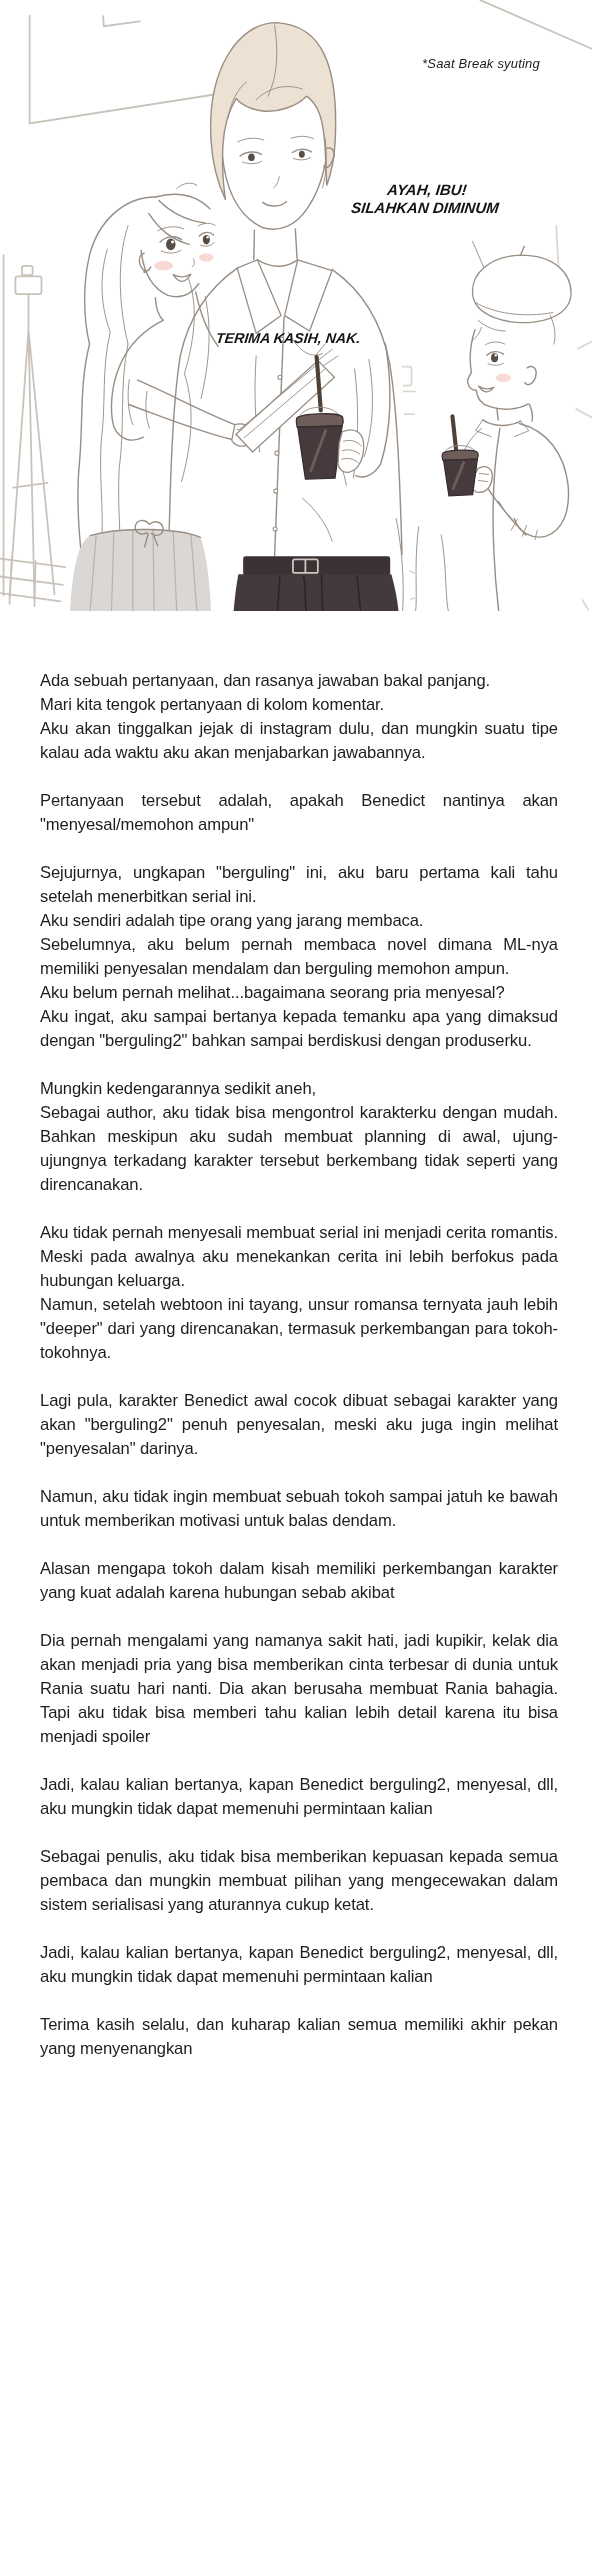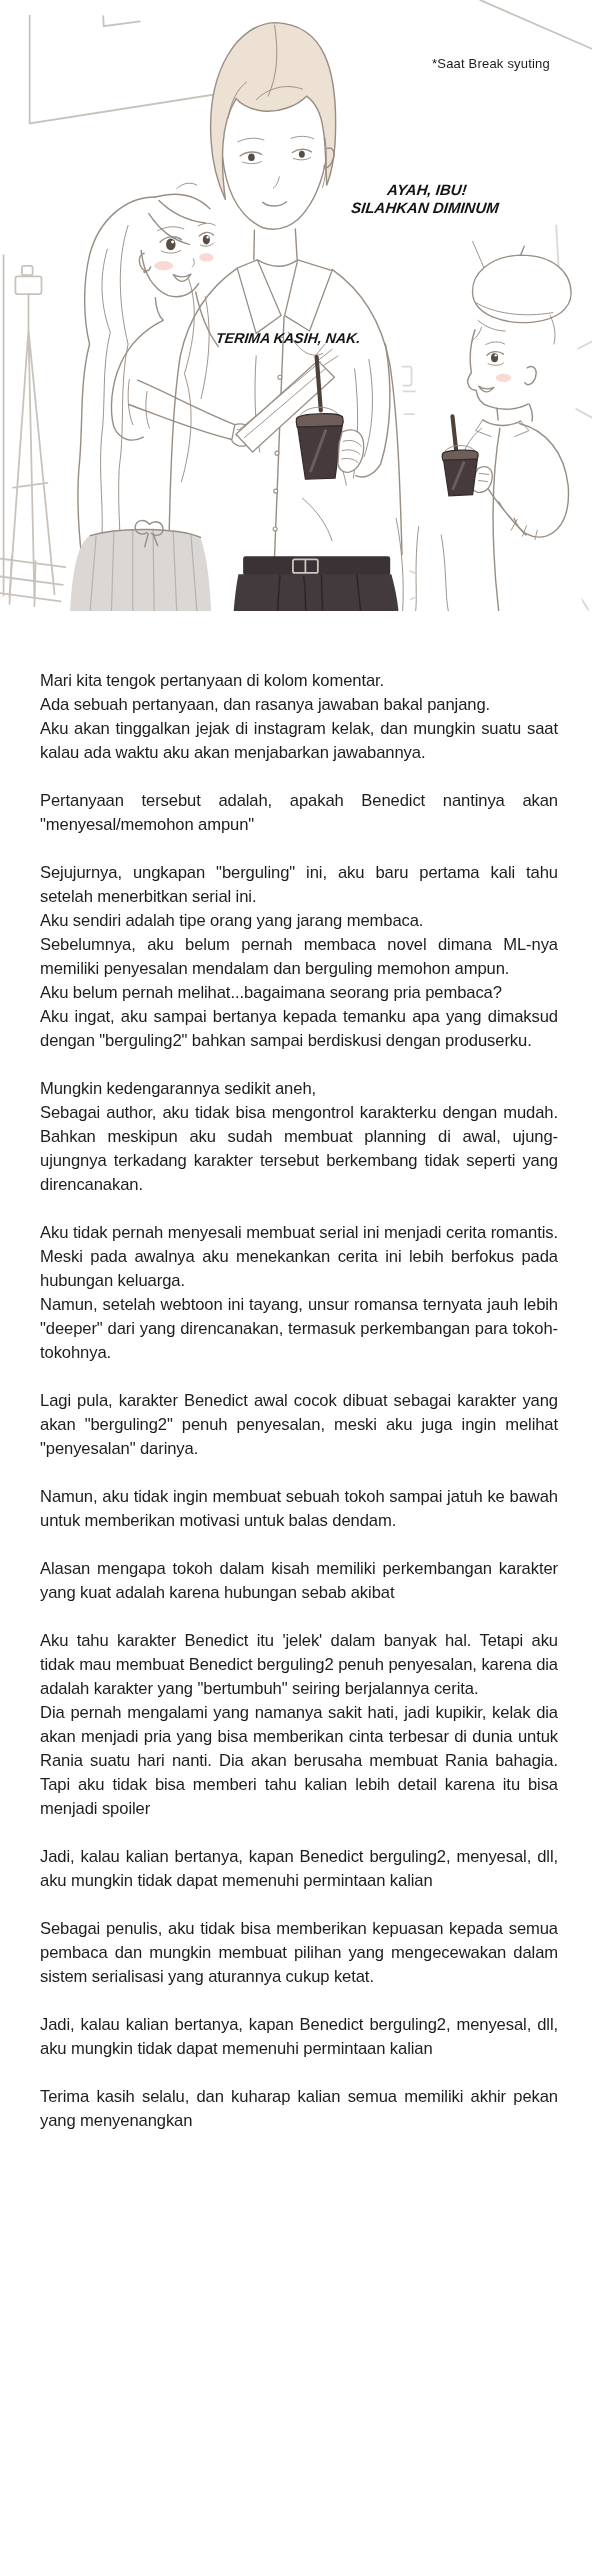--- a/index.html
+++ b/index.html
@@ -4,21 +4,21 @@
 <style>
   :root{
     --line:#998e84; --line-light:#c9c2bb; --hair-fill:#ece1d2; --drink-fill:#463a3c;
     --pants-fill:#423a3c; --skirt-fill:#dad7d4; --blush:#f6cfc9; --ink:#1d1d1d;
   }
   html,body{margin:0;padding:0;background:#ffffff;}
   .page{position:relative;width:593px;height:2576px;background:#fff;overflow:hidden;
         font-family:"Liberation Sans",sans-serif;color:var(--ink);}
   .scene{position:absolute;top:0;left:0;width:593px;height:611px;}
   .scene svg{display:block;}
-  .caption{position:absolute;left:432px;top:56px;width:154px;
+  .caption{position:absolute;left:422px;top:56px;width:154px;font-style:italic;
            font-size:13px;letter-spacing:0.2px;color:#1c1c1c;white-space:nowrap;}
   .bubble{position:absolute;font-weight:700;font-style:italic;color:#141414;
           text-align:center;transform:skewX(-6deg);line-height:1.2;white-space:nowrap;}
   .bubble-son{left:337px;top:181px;width:178px;font-size:15px;}
   .bubble-father{left:216px;top:330px;font-size:14.2px;}
   .note{position:absolute;left:40px;top:669px;width:518px;font-size:16.6px;
         line-height:24px;letter-spacing:-0.1px;text-align:justify;color:#1d1d1d;}
   .note .para{margin:0 0 24px 0;}
   .note .para:last-child{margin-bottom:0;}
   .note .seg{text-align:justify;}
@@ -209,53 +209,52 @@
       <div>SILAHKAN DIMINUM</div>
     </div>
 
     <div class="bubble bubble-father">
       <div>TERIMA KASIH, NAK.</div>
     </div>
   </div>
 
   <div class="note" id="author-note">
       <div class="para">
+        <div class="seg">Ada sebuah pertanyaan, dan rasanya jawaban bakal panjang.</div>
         <div class="seg">Mari kita tengok pertanyaan di kolom komentar.</div>
-        <div class="seg">Ada sebuah pertanyaan, dan rasanya jawaban bakal panjang.</div>
-        <div class="seg">Aku akan tinggalkan jejak di instagram kelak, dan mungkin suatu saat kalau ada waktu aku akan menjabarkan jawabannya.</div>
+        <div class="seg">Aku akan tinggalkan jejak di instagram dulu, dan mungkin suatu tipe kalau ada waktu aku akan menjabarkan jawabannya.</div>
       </div>
       <div class="para">
         <div class="seg">Pertanyaan tersebut adalah, apakah Benedict nantinya akan "menyesal/memohon ampun"</div>
       </div>
       <div class="para">
         <div class="seg">Sejujurnya, ungkapan "berguling" ini, aku baru pertama kali tahu setelah menerbitkan serial ini.</div>
         <div class="seg">Aku sendiri adalah tipe orang yang jarang membaca.</div>
         <div class="seg">Sebelumnya, aku belum pernah membaca novel dimana ML-nya memiliki penyesalan mendalam dan berguling memohon ampun.</div>
-        <div class="seg">Aku belum pernah melihat...bagaimana seorang pria pembaca?</div>
+        <div class="seg">Aku belum pernah melihat...bagaimana seorang pria menyesal?</div>
         <div class="seg">Aku ingat, aku sampai bertanya kepada temanku apa yang dimaksud dengan "berguling2" bahkan sampai berdiskusi dengan produserku.</div>
       </div>
       <div class="para">
         <div class="seg">Mungkin kedengarannya sedikit aneh,</div>
         <div class="seg">Sebagai author, aku tidak bisa mengontrol karakterku dengan mudah. Bahkan meskipun aku sudah membuat planning di awal, ujung-ujungnya terkadang karakter tersebut berkembang tidak seperti yang direncanakan.</div>
       </div>
       <div class="para">
         <div class="seg">Aku tidak pernah menyesali membuat serial ini menjadi cerita romantis. Meski pada awalnya aku menekankan cerita ini lebih berfokus pada hubungan keluarga.</div>
         <div class="seg">Namun, setelah webtoon ini tayang, unsur romansa ternyata jauh lebih "deeper" dari yang direncanakan, termasuk perkembangan para tokoh-tokohnya.</div>
       </div>
       <div class="para">
         <div class="seg">Lagi pula, karakter Benedict awal cocok dibuat sebagai karakter yang akan "berguling2" penuh penyesalan, meski aku juga ingin melihat "penyesalan" darinya.</div>
       </div>
       <div class="para">
         <div class="seg">Namun, aku tidak ingin membuat sebuah tokoh sampai jatuh ke bawah untuk memberikan motivasi untuk balas dendam.</div>
       </div>
       <div class="para">
         <div class="seg">Alasan mengapa tokoh dalam kisah memiliki perkembangan karakter yang kuat adalah karena hubungan sebab akibat</div>
       </div>
       <div class="para">
-        <div class="seg">Aku tahu karakter Benedict itu 'jelek' dalam banyak hal. Tetapi aku tidak mau membuat Benedict berguling2 penuh penyesalan, karena dia adalah karakter yang "bertumbuh" seiring berjalannya cerita.</div>
         <div class="seg">Dia pernah mengalami yang namanya sakit hati, jadi kupikir, kelak dia akan menjadi pria yang bisa memberikan cinta terbesar di dunia untuk Rania suatu hari nanti. Dia akan berusaha membuat Rania bahagia. Tapi aku tidak bisa memberi tahu kalian lebih detail karena itu bisa menjadi spoiler</div>
       </div>
       <div class="para">
         <div class="seg">Jadi, kalau kalian bertanya, kapan Benedict berguling2, menyesal, dll, aku mungkin tidak dapat memenuhi permintaan kalian</div>
       </div>
       <div class="para">
         <div class="seg">Sebagai penulis, aku tidak bisa memberikan kepuasan kepada semua pembaca dan mungkin membuat pilihan yang mengecewakan dalam sistem serialisasi yang aturannya cukup ketat.</div>
       </div>
       <div class="para">
         <div class="seg">Jadi, kalau kalian bertanya, kapan Benedict berguling2, menyesal, dll, aku mungkin tidak dapat memenuhi permintaan kalian</div>

